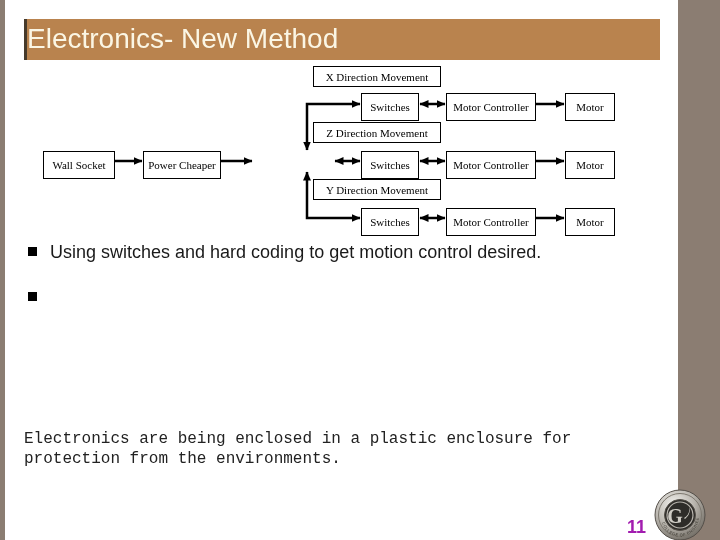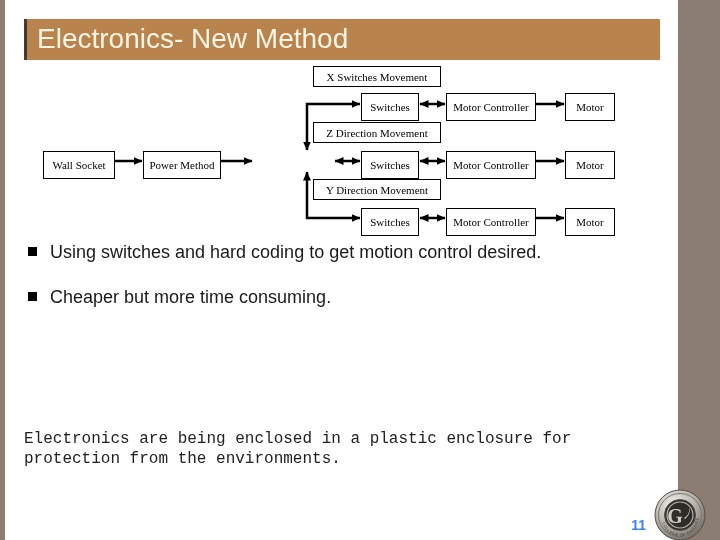--- a/index.html
+++ b/index.html
@@ -8,35 +8,35 @@
   }
   html,body{margin:0;padding:0;}
   .slide{position:relative;width:720px;height:540px;background:#ffffff;overflow:hidden;
          font-family:"Liberation Sans",sans-serif;}
   .frame-strip{position:absolute;top:0;height:540px;background:var(--frame);}
   .frame-left{left:0;width:5px;}
   .frame-right{left:678px;width:42px;}
   .title-bar{position:absolute;left:24px;top:19px;width:636px;height:41px;
              background:var(--title-bar);border-left:3px solid var(--title-bar-edge);
              box-sizing:border-box;color:var(--title-text);font-size:28px;
-             line-height:40px;padding-left:10px;white-space:nowrap;overflow:hidden;}
+             line-height:40px;white-space:nowrap;overflow:hidden;}
   .fc-node{position:absolute;box-sizing:border-box;height:28px;background:#fff;
            border:1px solid var(--box-border);display:flex;align-items:center;justify-content:center;
            font-family:"Liberation Serif",serif;font-size:11px;color:#000;white-space:nowrap;}
   .fc-label{height:21px;}
   .connectors{position:absolute;left:0;top:0;width:720px;height:540px;pointer-events:none;}
   .bullets{position:absolute;left:26px;top:238px;width:610px;color:var(--body-text);}
   .bullet-item{position:relative;padding-left:24px;font-size:18px;line-height:28px;}
   .bullet-item + .bullet-item{margin-top:17px;}
   .bullet-square{position:absolute;left:2px;top:9px;width:9px;height:9px;background:#000;}
   .para{position:absolute;left:24px;width:585px;font-size:16px;line-height:20px;color:#222;}
   .para-1{top:363px;}
   .para-2{top:429px;font-family:Liberation Mono, monospace;}
   .page-number{position:absolute;left:600px;top:517px;width:46px;text-align:right;
-               font-size:14px;font-weight:bold;color:#3b82f6;}
+               font-size:18px;font-weight:bold;color:#a21caf;}
   .logo{position:absolute;left:654px;top:489px;width:52px;height:52px;}
 </style>
 </head>
 <body>
 
 <div class="slide">
 
   <div class="frame-strip frame-left"></div>
   <div class="frame-strip frame-right"></div>
 
@@ -62,47 +62,46 @@
       <path d="M307,150 L307,104 L360,104" marker-start="url(#ah-start)" marker-end="url(#ah-end)"></path>
       <line x1="420" y1="104" x2="445" y2="104" marker-start="url(#ah-start)" marker-end="url(#ah-end)"></line>
       <line x1="536" y1="104" x2="564" y2="104" marker-end="url(#ah-end)"></line>
 
       <path d="M307,172 L307,218 L360,218" marker-start="url(#ah-start)" marker-end="url(#ah-end)"></path>
       <line x1="420" y1="218" x2="445" y2="218" marker-start="url(#ah-start)" marker-end="url(#ah-end)"></line>
       <line x1="536" y1="218" x2="564" y2="218" marker-end="url(#ah-end)"></line>
     </g>
   </svg>
 
-  <div class="fc-node fc-label" style="left:313px;top:66px;width:128px;">X Switches Movement</div>
+  <div class="fc-node fc-label" style="left:313px;top:66px;width:128px;">X Direction Movement</div>
   <div class="fc-node fc-label" style="left:313px;top:179px;width:128px;">Y Direction Movement</div>
   <div class="fc-node fc-label" style="left:313px;top:122px;width:128px;">Z Direction Movement</div>
 
   <div class="fc-node" style="left:43px;top:151px;width:72px;">Wall Socket</div>
-  <div class="fc-node" style="left:143px;top:151px;width:78px;">Power Method</div>
+  <div class="fc-node" style="left:143px;top:151px;width:78px;">Power Cheaper</div>
 
   <div class="fc-node" style="left:361px;top:93px;width:58px;">Switches</div>
   <div class="fc-node" style="left:446px;top:93px;width:90px;">Motor Controller</div>
   <div class="fc-node" style="left:565px;top:93px;width:50px;">Motor</div>
 
   <div class="fc-node" style="left:361px;top:151px;width:58px;">Switches</div>
   <div class="fc-node" style="left:446px;top:151px;width:90px;">Motor Controller</div>
   <div class="fc-node" style="left:565px;top:151px;width:50px;">Motor</div>
 
   <div class="fc-node" style="left:361px;top:208px;width:58px;">Switches</div>
   <div class="fc-node" style="left:446px;top:208px;width:90px;">Motor Controller</div>
   <div class="fc-node" style="left:565px;top:208px;width:50px;">Motor</div>
 
   <div class="bullets">
     <div class="bullet-item">
       <span class="bullet-square"></span>
       <span>Using switches and hard coding to get motion control desired.</span>
     </div>
     <div class="bullet-item">
       <span class="bullet-square"></span>
-      <span>Cheaper but more time consuming.</span>
     </div>
   </div>
 
   <div class="para para-2">Electronics are being enclosed in a plastic enclosure for protection from the environments.</div>
 
   <div class="page-number">11</div>
 
   <svg class="logo" viewBox="0 0 52 52" xmlns="http://www.w3.org/2000/svg">
     <defs>
       <radialGradient id="metal" cx="38%" cy="30%" r="75%">

